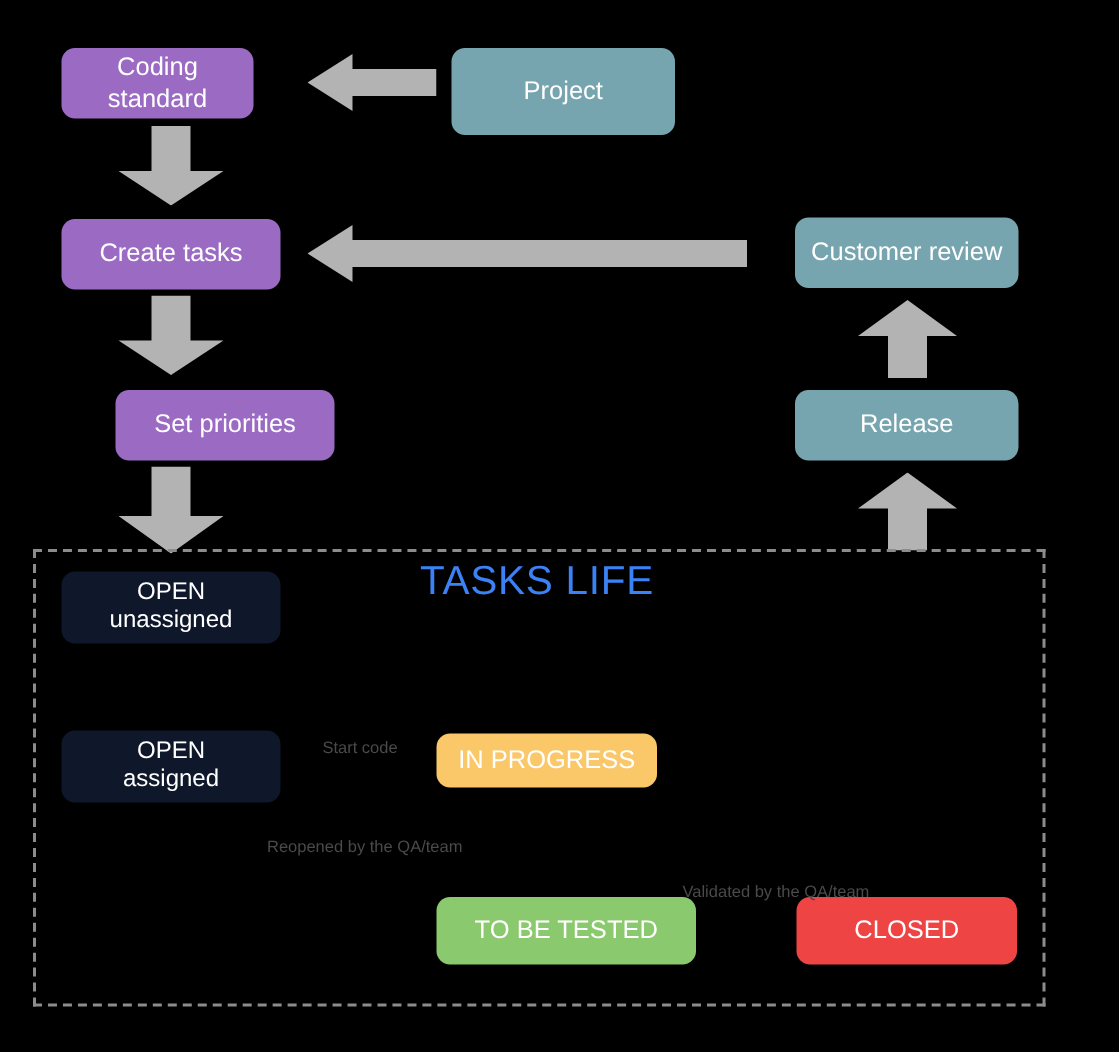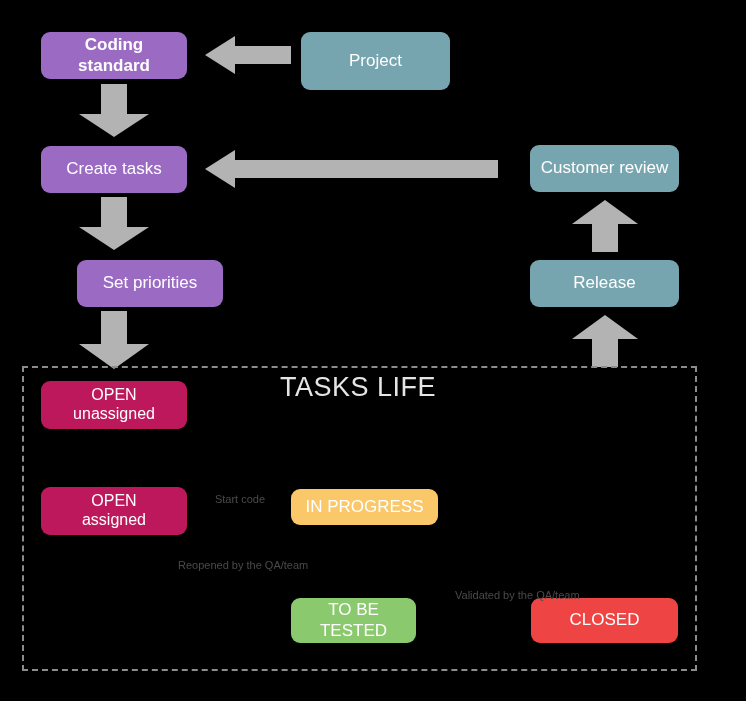--- a/index.html
+++ b/index.html
@@ -28,21 +28,21 @@
     border-radius: 9px;
     color: #ffffff;
     line-height: 1.18;
     box-sizing: border-box;
     padding: 2px 6px;
   }
   .node .line { display: block; }
 
   .node-purple { background: #9b6bc4; }
   .node-teal   { background: #76a5af; }
-  .node-blue   { background: #be185d; }
+  .node-blue   { background: #0f172a; }
   .node-amber  { background: #fac869; }
   .node-green  { background: #8bc96e; }
   .node-gray   { background: #ef4444; }
 
   .fs-17 { font-size: 17px; }
   .fs-16 { font-size: 16px; }
 
   
   .arrow { position: absolute; }
   .arrow svg { display: block; }
@@ -50,21 +50,21 @@
   
   .dashed-region {
     position: absolute;
     border: 2px dashed #8c8c8c;
     box-sizing: border-box;
     background: transparent;
   }
 
   .region-title {
     position: absolute;
-    color: #e5e5e5;
+    color: #3b82f6;
     font-size: 27px;
     letter-spacing: 0.5px;
     white-space: nowrap;
   }
 
   
   .caption {
     position: absolute;
     color: #4a4a4a;
     font-size: 11px;
@@ -117,21 +117,21 @@
   <div class="arrow" style="left:572px; top:315px; width:66px; height:52px;">
     <svg width="66" height="52" viewBox="0 0 66 52">
       <path d="M33,0 L66,24 L46,24 L46,52 L20,52 L20,24 L0,24 Z" fill="#b3b3b3"></path>
     </svg>
   </div>
 
   <div class="dashed-region" style="left:22px; top:366px; width:675px; height:305px;"></div>
 
   <div class="region-title" style="left:280px; top:372px;">TASKS LIFE</div>
 
-  <div class="node node-purple fs-17" style="left:41px; top:32px; width:146px; height:47px;font-weight:bold;">
+  <div class="node node-purple fs-17" style="left:41px; top:32px; width:128px; height:47px;">
     <span class="line">Coding standard</span>
   </div>
 
   <div class="node node-teal fs-17" style="left:301px; top:32px; width:149px; height:58px;">
     <span class="line">Project</span>
   </div>
 
   <div class="node node-teal fs-17" style="left:530px; top:145px; width:149px; height:47px;">
     <span class="line">Customer review</span>
   </div>
@@ -155,21 +155,21 @@
 
   <div class="node node-blue fs-16" style="left:41px; top:487px; width:146px; height:48px; flex-direction:column;">
     <span class="line">OPEN</span>
     <span class="line">assigned</span>
   </div>
 
   <div class="node node-amber fs-17" style="left:291px; top:489px; width:147px; height:36px;">
     <span class="line">IN PROGRESS</span>
   </div>
 
-  <div class="node node-green fs-17" style="left:291px; top:598px; width:125px; height:45px;">
+  <div class="node node-green fs-17" style="left:291px; top:598px; width:173px; height:45px;">
     <span class="line">TO BE TESTED</span>
   </div>
 
   <div class="node node-gray fs-17" style="left:531px; top:598px; width:147px; height:45px;">
     <span class="line">CLOSED</span>
   </div>
 
   <div class="caption" style="left:208px; top:492px; width:64px;">
     <span class="line">Start code</span>
   </div>

